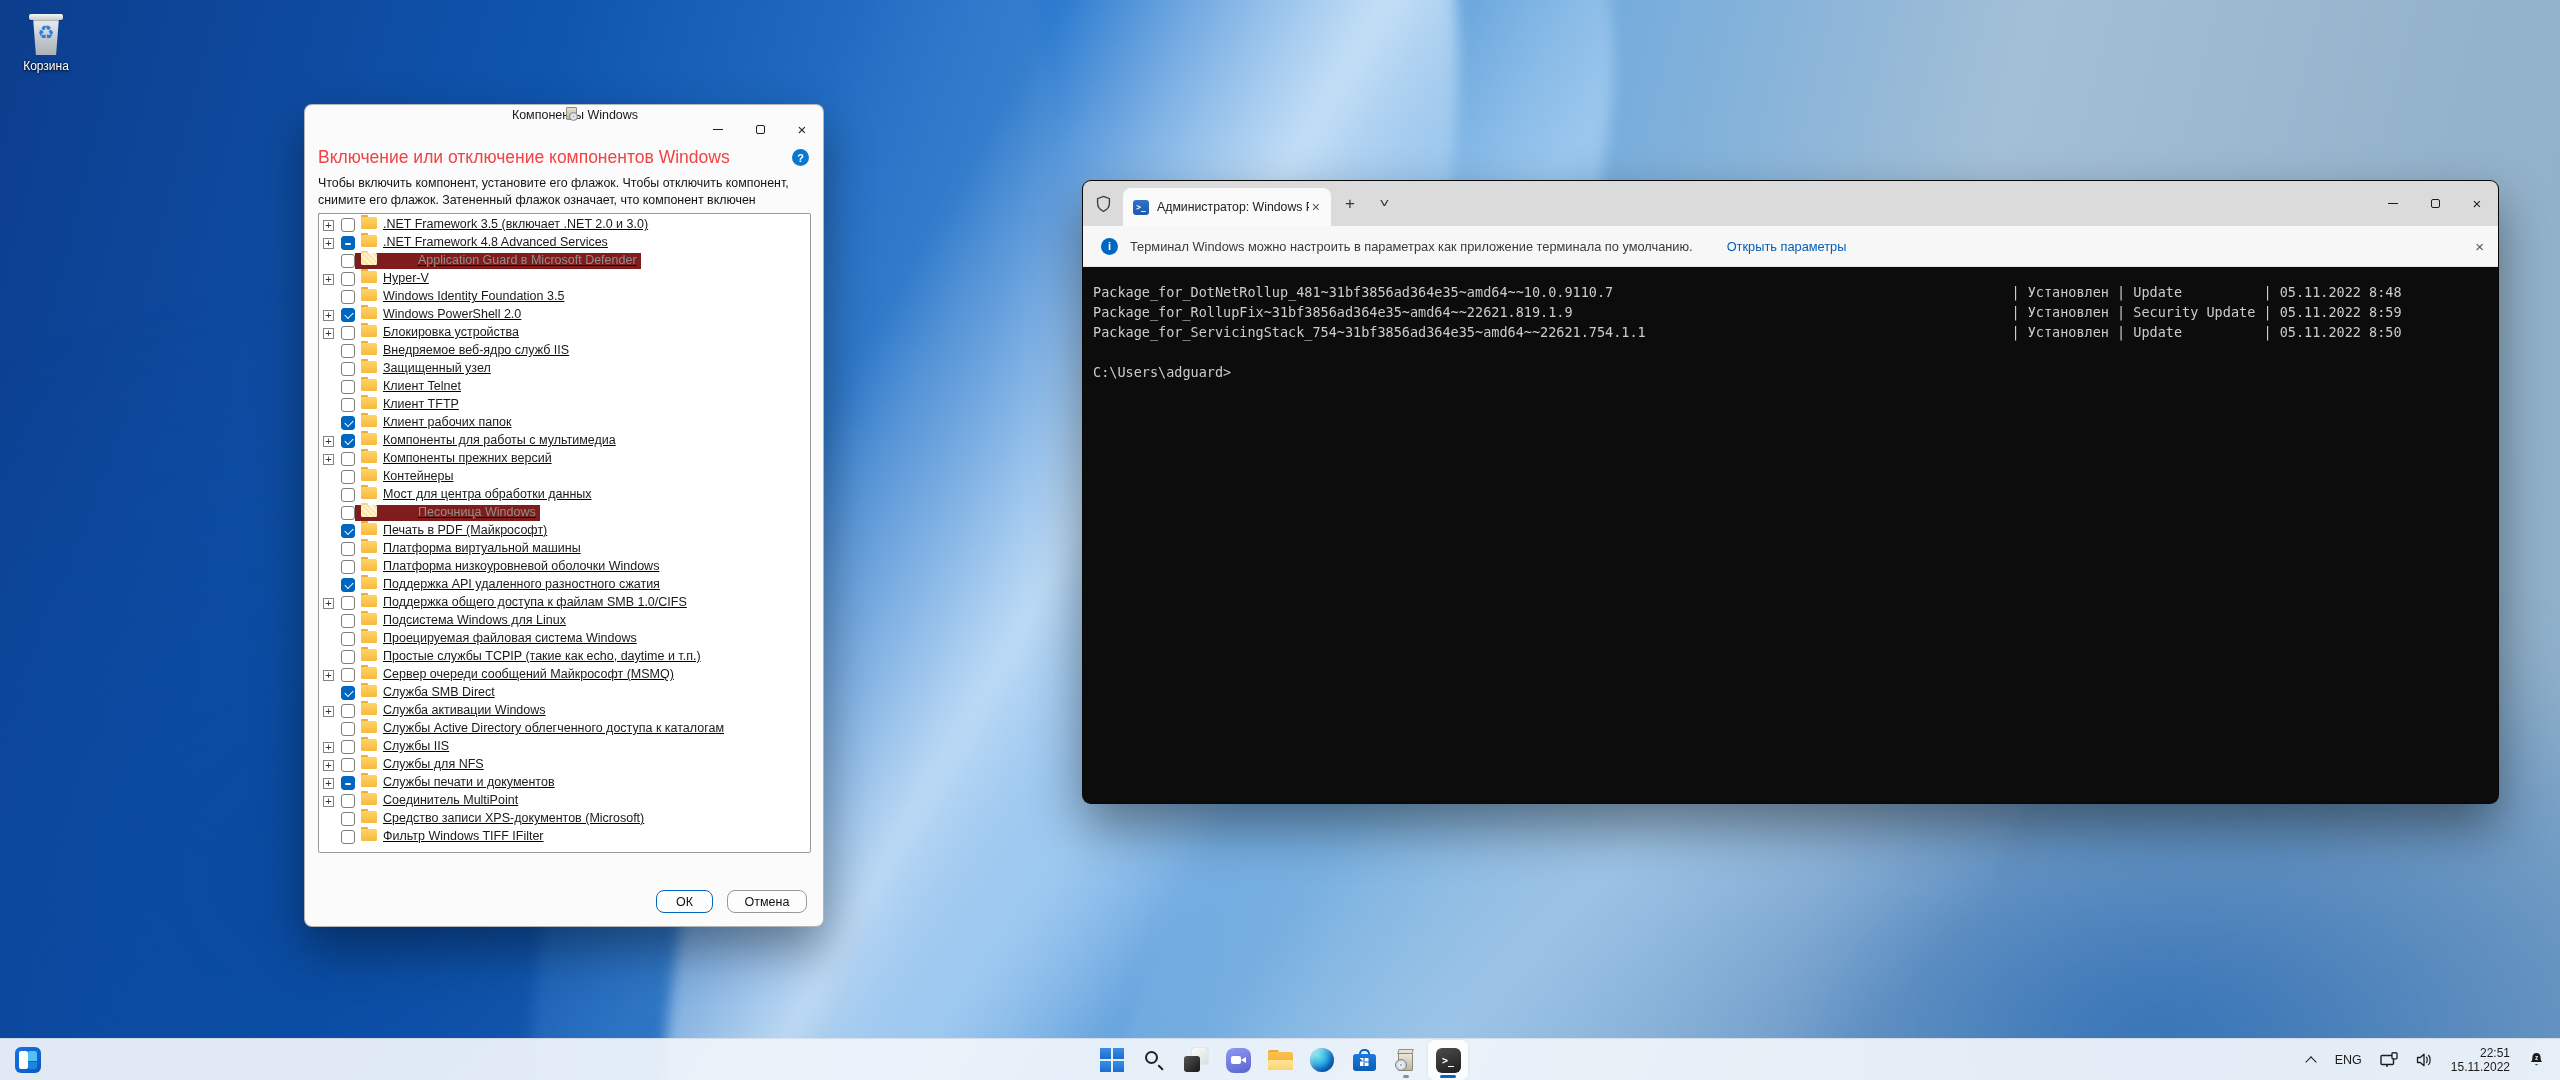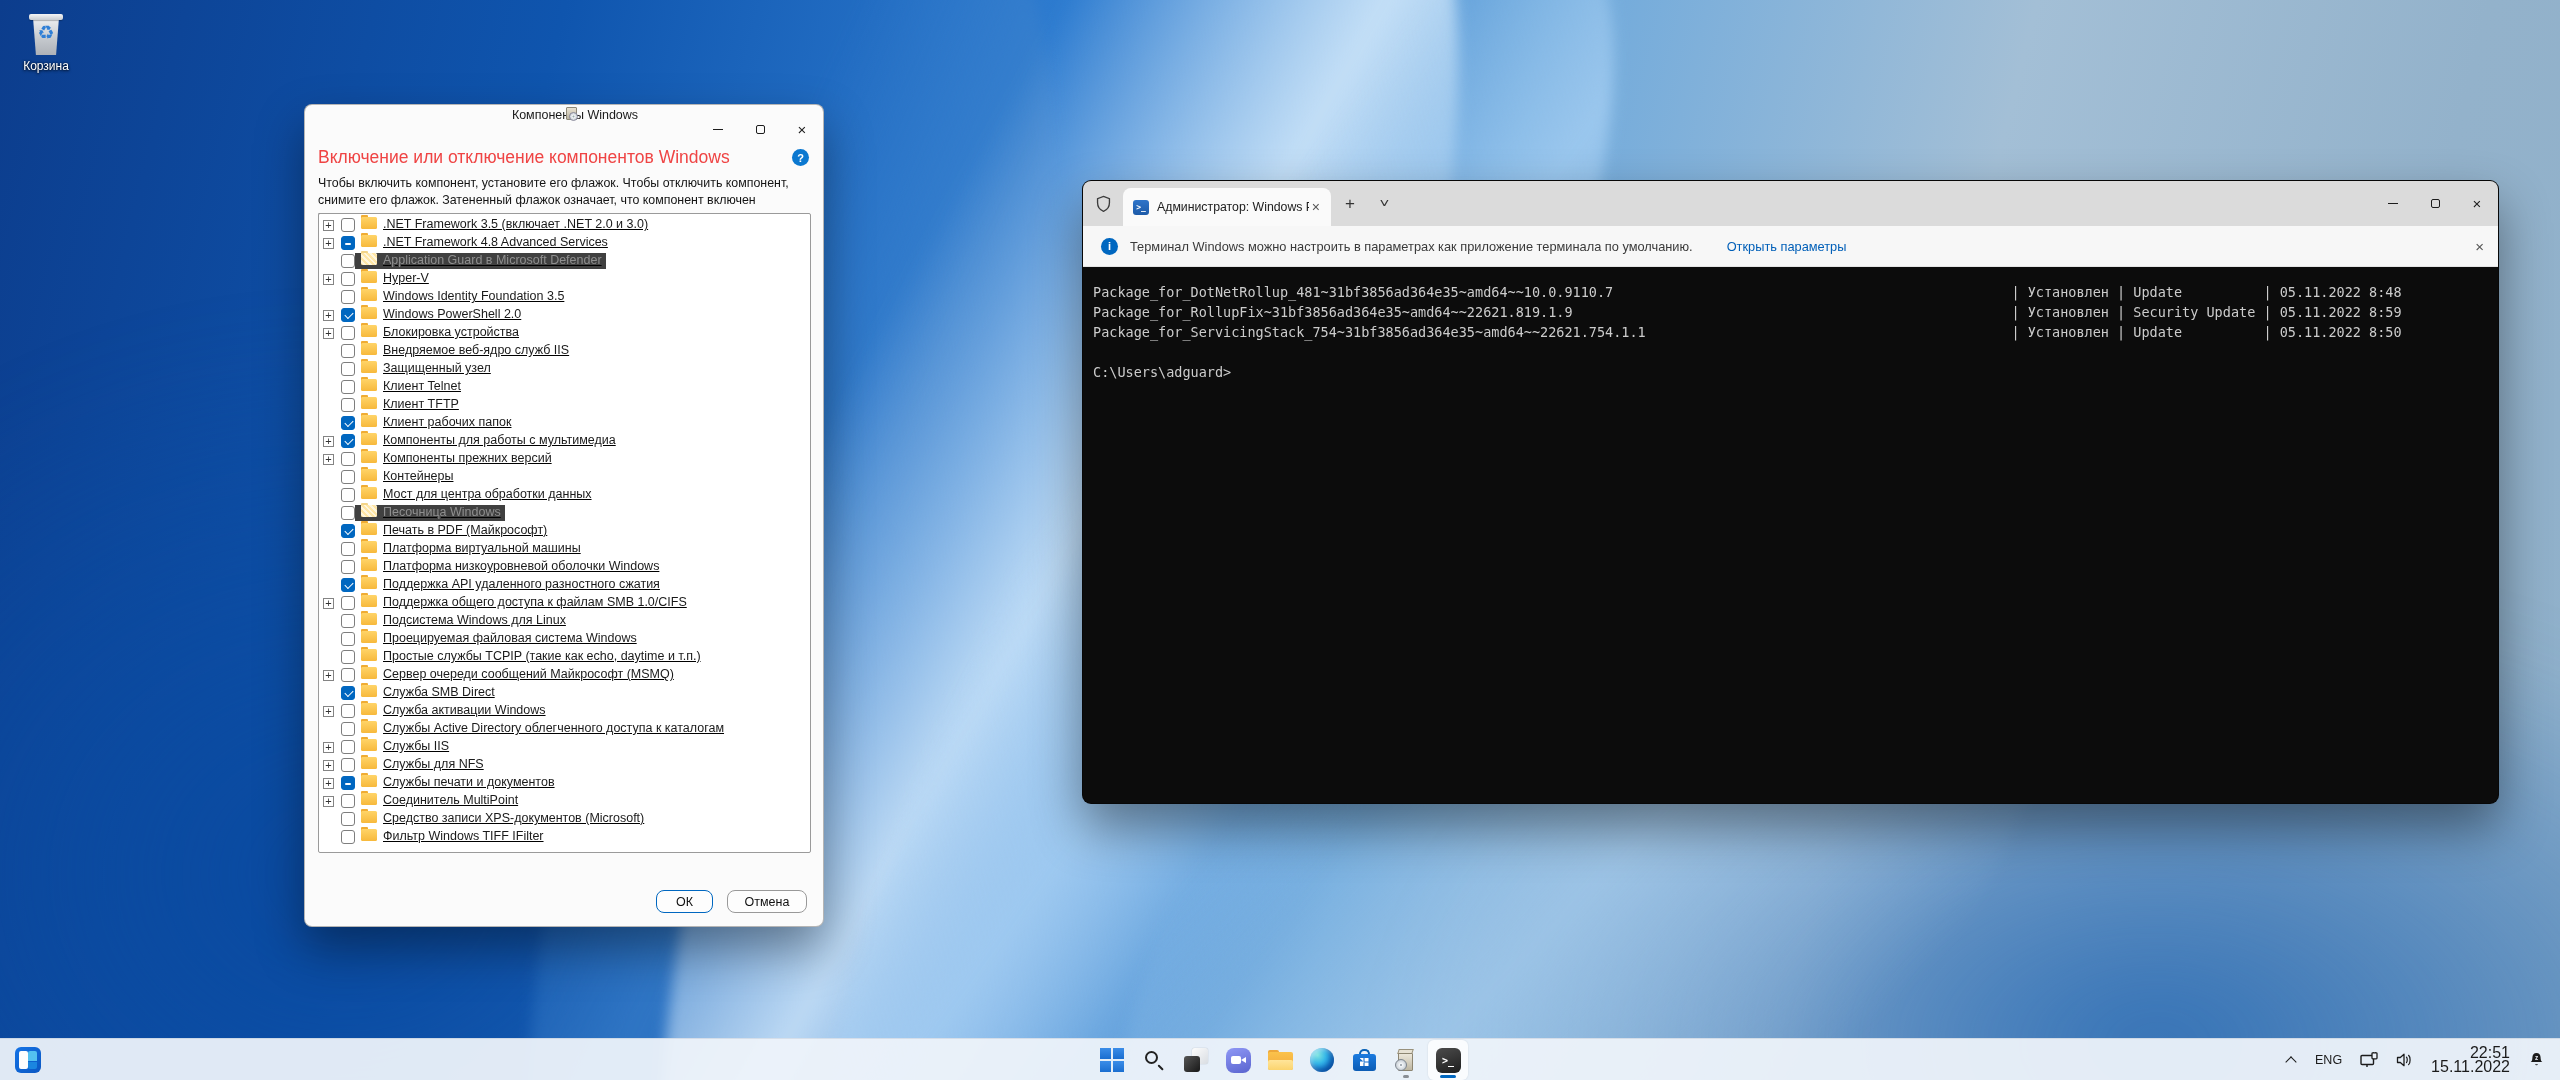--- a/index.html
+++ b/index.html
@@ -75,21 +75,21 @@
   .feat-check.mixed::after { content:""; position:absolute; left:3px; top:5.5px; width:6px; height:2px;
     background:#fff; border-radius:1px; }
   .feat-main { display:flex; align-items:flex-start; height:16px; padding:0 4px 0 6px;text-decoration:underline; }
   .feat-folder { position:relative; width:16px; height:12px; margin-right:6px; flex:none; }
   .feat-folder .tab { position:absolute; left:0; top:-2px; width:7px; height:4px; border-radius:1px 1px 0 0; background:#f0ac33; }
   .feat-folder .body { position:absolute; inset:0; border-radius:1.5px;
     background:linear-gradient(180deg,#ffd468,#f7b93c); }
   .feat-row.disabled .feat-folder .body { background:repeating-linear-gradient(45deg,#ffe6a6 0 2px,#fff6dd 2px 4px); }
   .feat-row.disabled .feat-folder .tab { background:#f3d488; }
   .feat-label { font-size:12.5px; color:#1a1a1a; white-space:nowrap; }
-  .feat-row.disabled .feat-main { background:#404040; }
+  .feat-row.disabled .feat-main { background:#7f1d1d;gap:35px; }
   .feat-row.disabled .feat-label { color:#8f8f8f; }
   .fw-footer { position:absolute; right:16px; bottom:13px; display:flex; gap:14px; }
   .fw-btn { height:23px; font-size:12.5px; color:#111; background:#fdfdfd; border-radius:8px;
     display:flex; align-items:center; justify-content:center; }
   .fw-btn.ok { width:57px; border:1px solid #0067c0; }
   .fw-btn.cancel { width:80px; border:1px solid #999; }
 
   
   .terminal-window { position:absolute; left:1082px; top:180px; width:1417px; height:624px;
     border-radius:9px; overflow:hidden; background:#0c0c0c;
@@ -177,21 +177,21 @@
     color:#fff; font-family:"DejaVu Sans Mono", monospace; font-size:10px; font-weight:bold;
     display:flex; align-items:center; justify-content:center; }
 
   .tb-tray { margin-left:auto; display:flex; align-items:center; gap:4px; padding-right:8px; height:100%; }
   .tray-item { display:flex; align-items:center; justify-content:center; height:36px; padding:0 7px;
     border-radius:5px; color:#1b1b1b; }
   .tray-chevron { width:10px; height:10px; position:relative; }
   .tray-chevron::before { content:""; position:absolute; left:0; top:3px; width:7px; height:7px;
     border-left:1.6px solid #1b1b1b; border-top:1.6px solid #1b1b1b; transform:rotate(45deg); }
   .tray-lang { font-size:12.5px;text-align:right; }
-  .tray-clock { text-align:right; font-size:16px; line-height:14px; color:#1b1b1b; }
+  .tray-clock { text-align:right; font-size:12px; line-height:14px; color:#1b1b1b; }
 </style>
 </head>
 <body>
 
 <div class="wallpaper">
   <div class="wp-shade1"></div>
   <div class="wp-shade2"></div>
   <div class="wp-ribbon wp-r3"></div>
   <div class="wp-ribbon wp-r1"></div>
   <div class="wp-ribbon wp-r2"></div>

